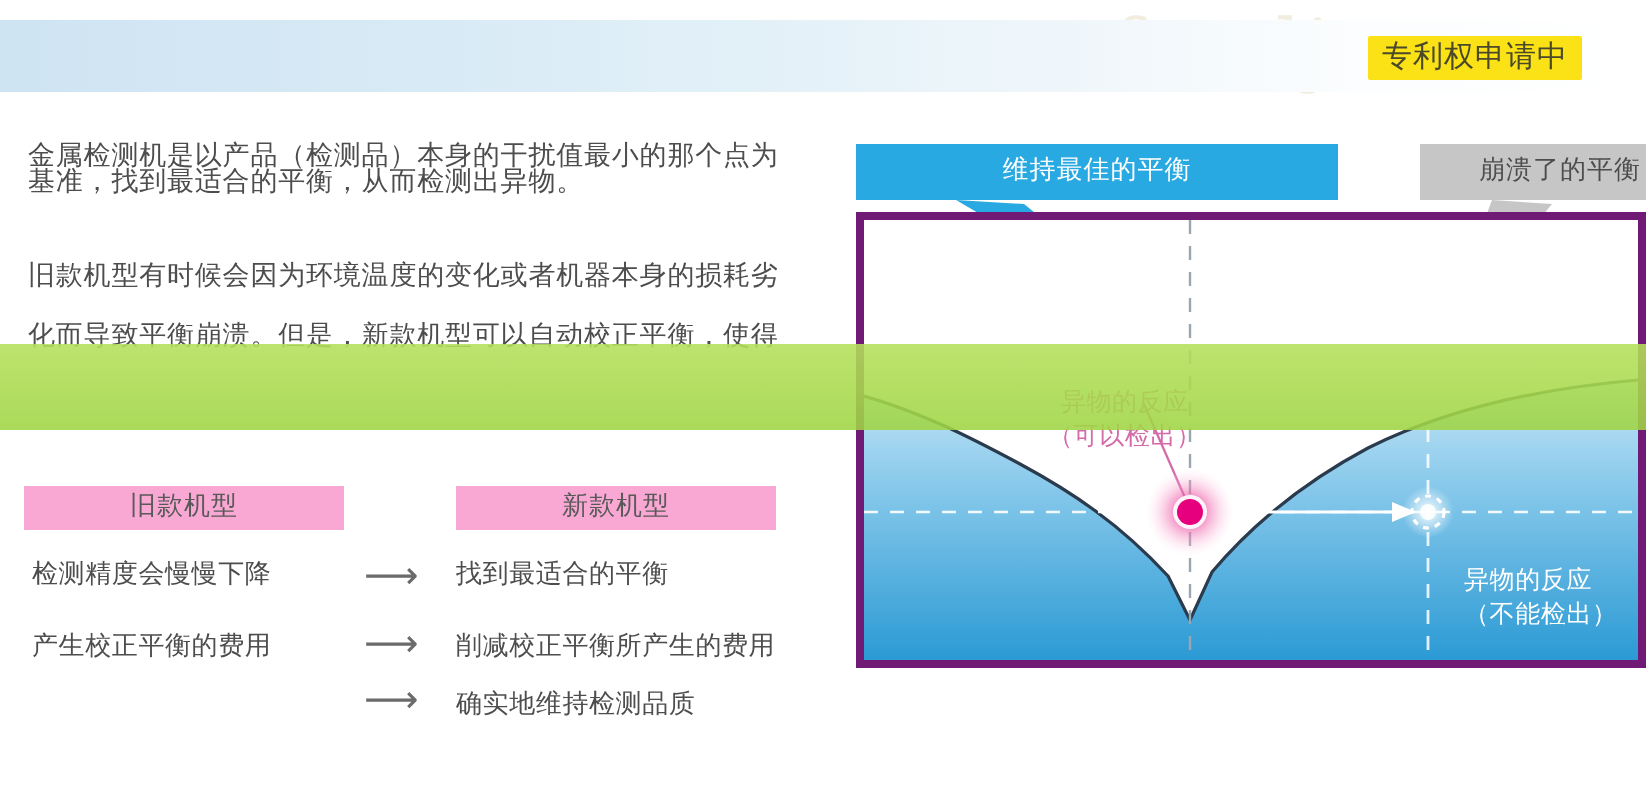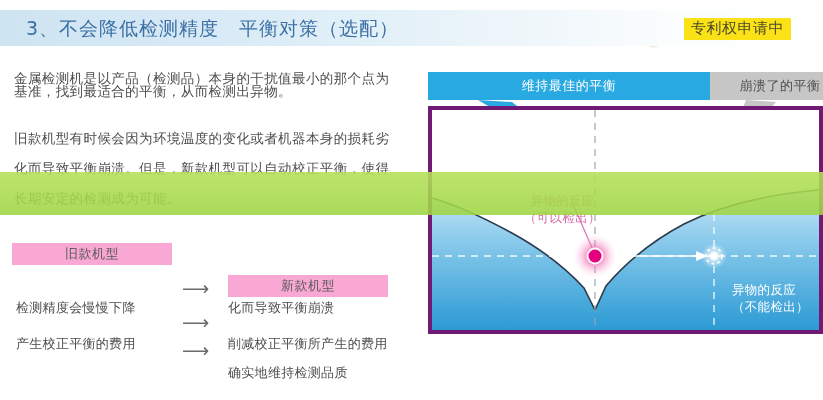--- a/index.html
+++ b/index.html
@@ -51,45 +51,45 @@
   .p5{top:190px;}
 
   
   .tbl{position:absolute;left:12px;top:243px;width:392px;height:145px;}
   .th{
     position:absolute;height:22px;line-height:22px;
     background:#f9a8d4;color:#595959;
     font-size:13px;text-align:center;letter-spacing:0.5px;
   }
   .th-old{left:0px;top:0px;width:160px;}
-  .th-new{left:216px;top:0px;width:160px;margin-top:32px;}
+  .th-new{left:216px;top:0px;width:160px;}
   .cell{
     position:absolute;font-size:13px;color:#4d4d4d;
-    white-space:nowrap;letter-spacing:0.3px;line-height:1.1;margin-top:20px;
+    white-space:nowrap;letter-spacing:0.3px;line-height:1.1;
   }
   .c-old{left:4px;}
   .c-new{left:216px;}
   .r1{top:38px;}.r2{top:74px;}.r3{top:112px;}
   .r3b{top:103px;}
   .arrow{
     position:absolute;left:170px;
     font-size:19px;color:#6b6b6b;line-height:1;
     font-family:"DejaVu Sans",sans-serif;
   }
   .a1{top:36px;}.a2{top:70px;}.a3{top:98px;}
 
   
   .diagram{position:absolute;left:416px;top:58px;width:398px;height:330px;}
 
   .callout{
     position:absolute;height:28px;line-height:28px;
     font-size:13px;text-align:center;letter-spacing:0.5px;
   }
   .callout-blue{
-    left:12px;top:14px;width:282px;
+    left:12px;top:14px;width:241px;
     background:#29a9e1;color:#ffffff;
   }
   .callout-gray{
     left:294px;top:14px;width:140px;
     background:#c6c6c6;color:#4d4d4d;
   }
 
   .chartbox{
     position:absolute;left:12px;top:48px;width:387px;height:220px;
     border:4px solid #701a75;
@@ -124,36 +124,34 @@
   }
 </style>
 </head>
 <body>
 
 <div id="root">
 
   <div class="watermark">foodjx.com</div>
 
   <div class="header-band"></div>
-  <div class="header-title">3、不会降低检测精度　平衡对策（选配）</div>
   <div class="patent-badge">专利权申请中</div>
 
   <div class="para p1">金属检测机是以产品（检测品）本身的干扰值最小的那个点为</div>
   <div class="para p2">基准，找到最适合的平衡，从而检测出异物。</div>
   <div class="para p4">化而导致平衡崩溃。但是，新款机型可以自动校正平衡，使得</div>
   <div class="para p3">旧款机型有时候会因为环境温度的变化或者机器本身的损耗劣</div>
-  <div class="para p5">长期安定的检测成为可能。</div>
 
   <div class="tbl">
     <div class="th th-old">旧款机型</div>
     <div class="th th-new">新款机型</div>
 
     <div class="cell c-old r1">检测精度会慢慢下降</div>
     <div class="arrow a1">⟶</div>
-    <div class="cell c-new r1">化而导致平衡崩溃</div>
+    <div class="cell c-new r1">找到最适合的平衡</div>
 
     <div class="cell c-old r2">产生校正平衡的费用</div>
     <div class="arrow a2">⟶</div>
     <div class="cell c-new r2">削减校正平衡所产生的费用</div>
 
     <div class="arrow a3">⟶</div>
     <div class="cell c-new r3b">确实地维持检测品质</div>
   </div>
 
   <div class="diagram">

